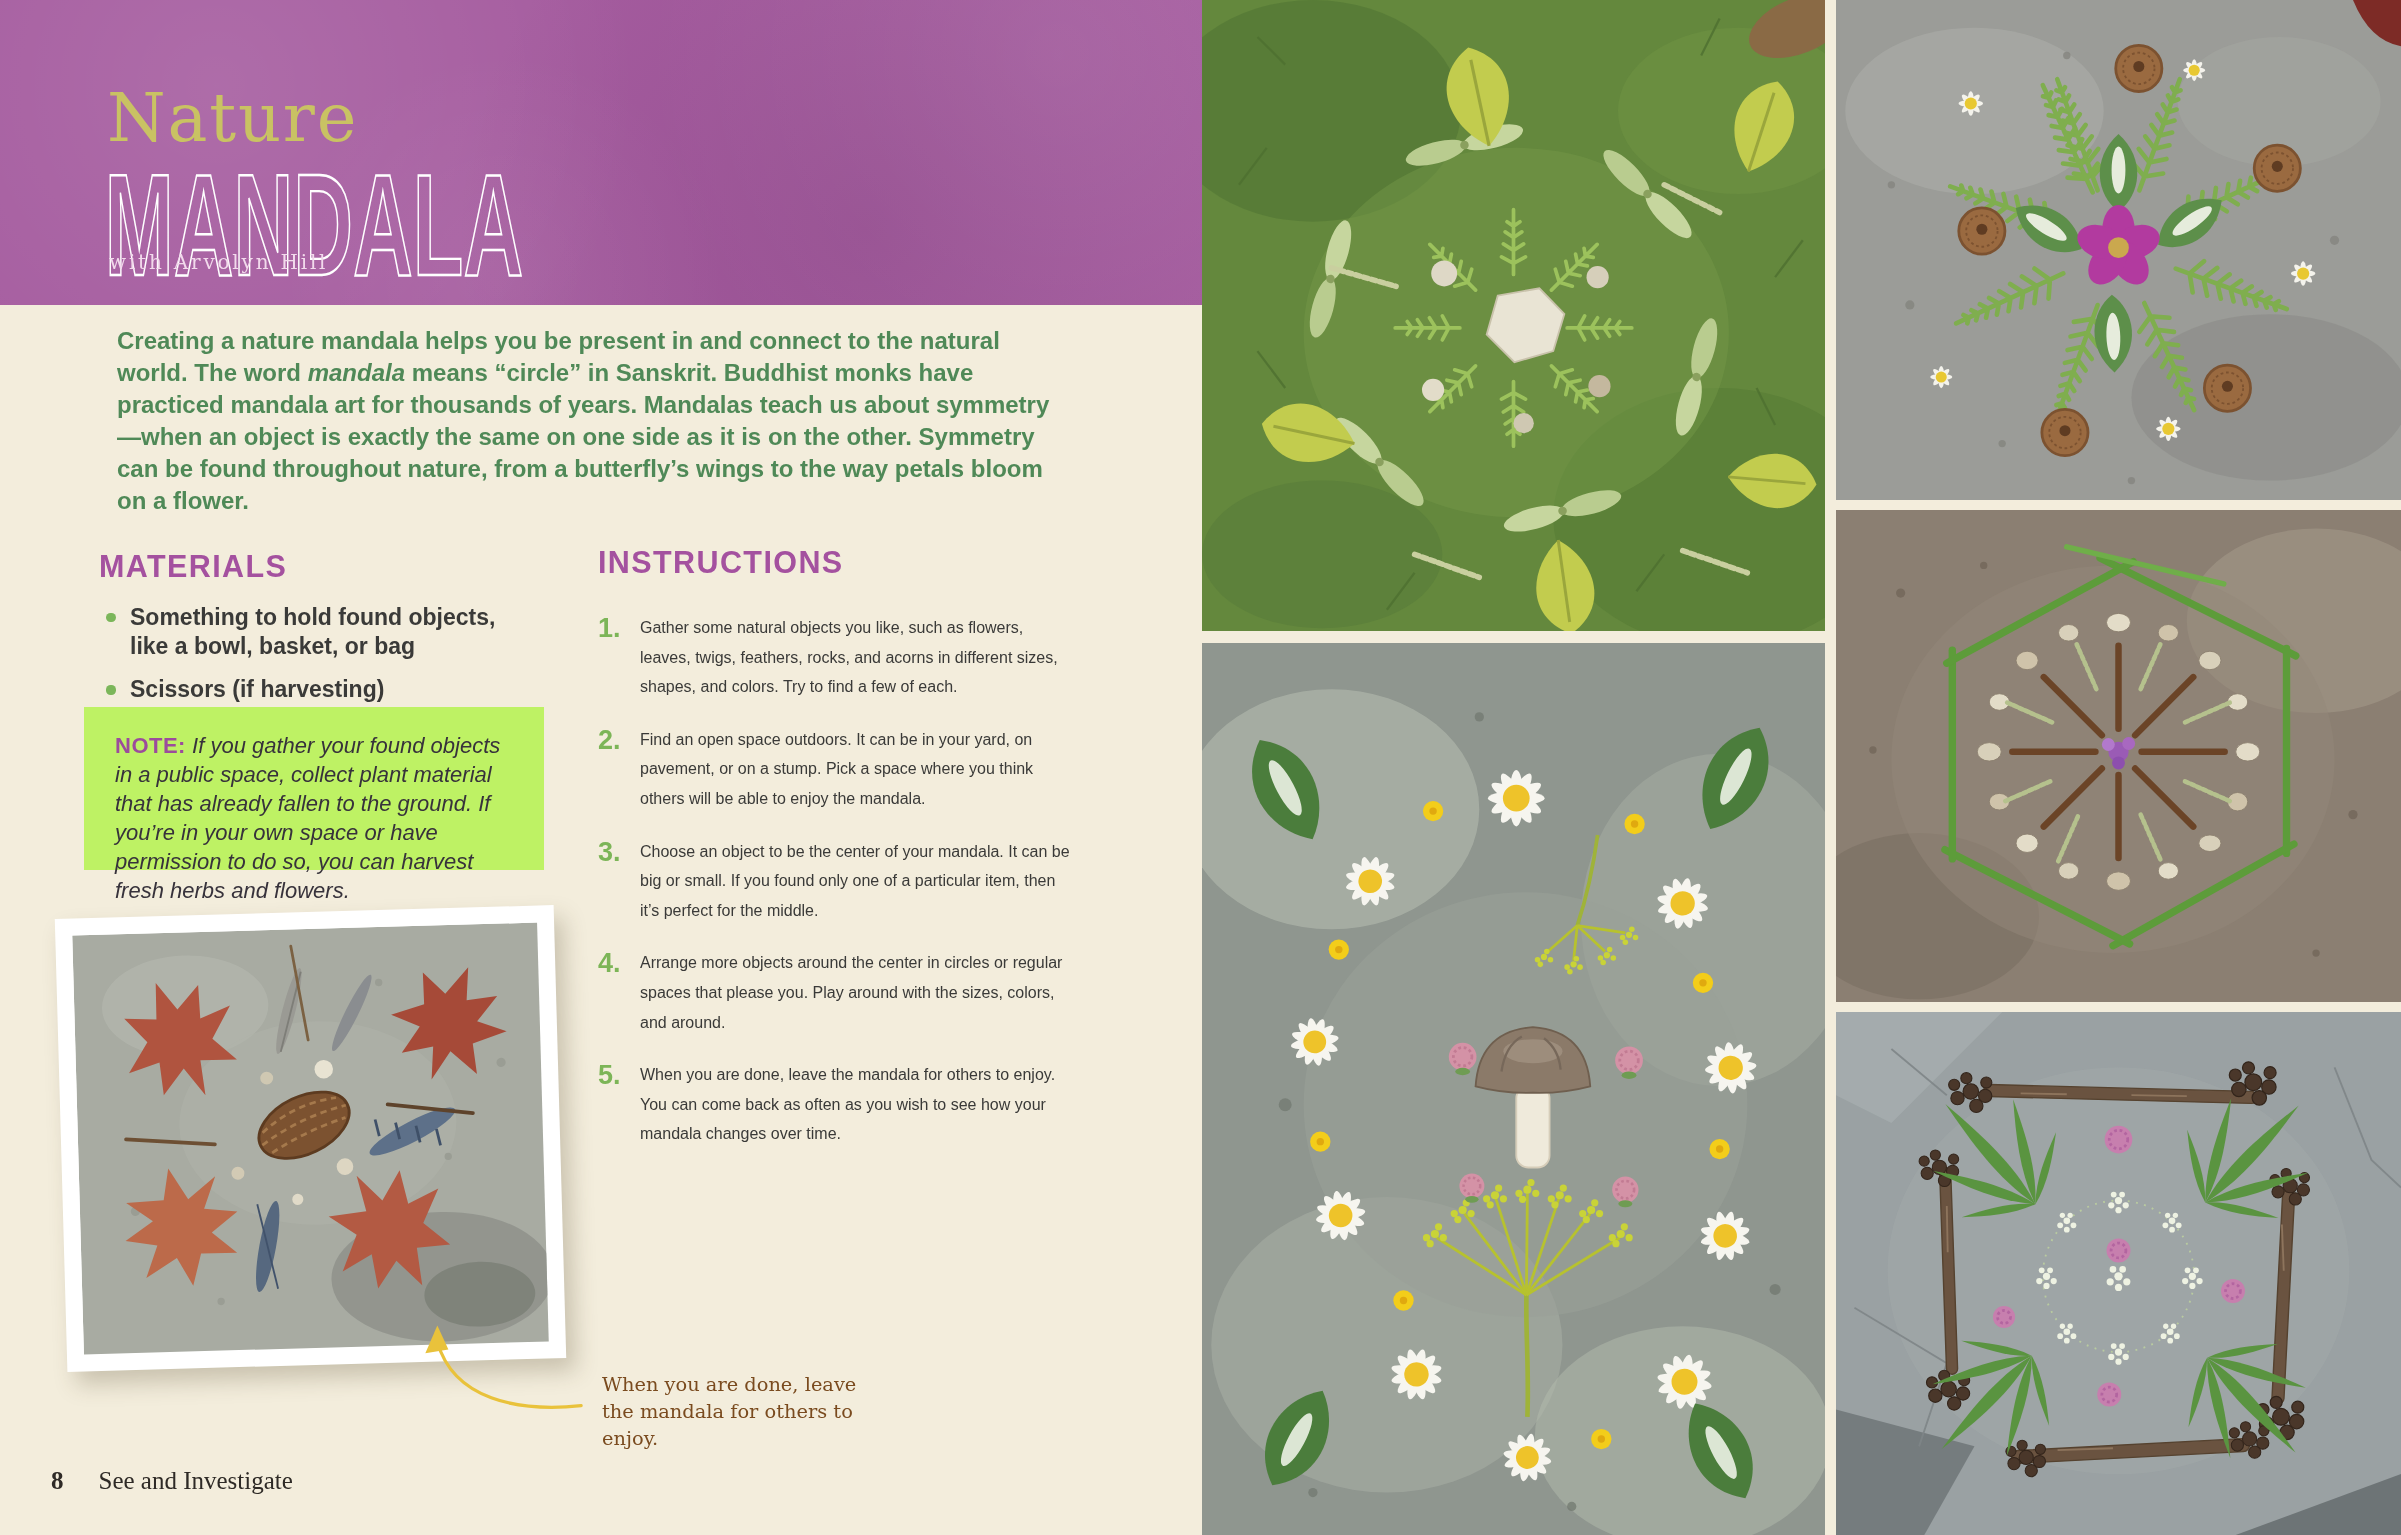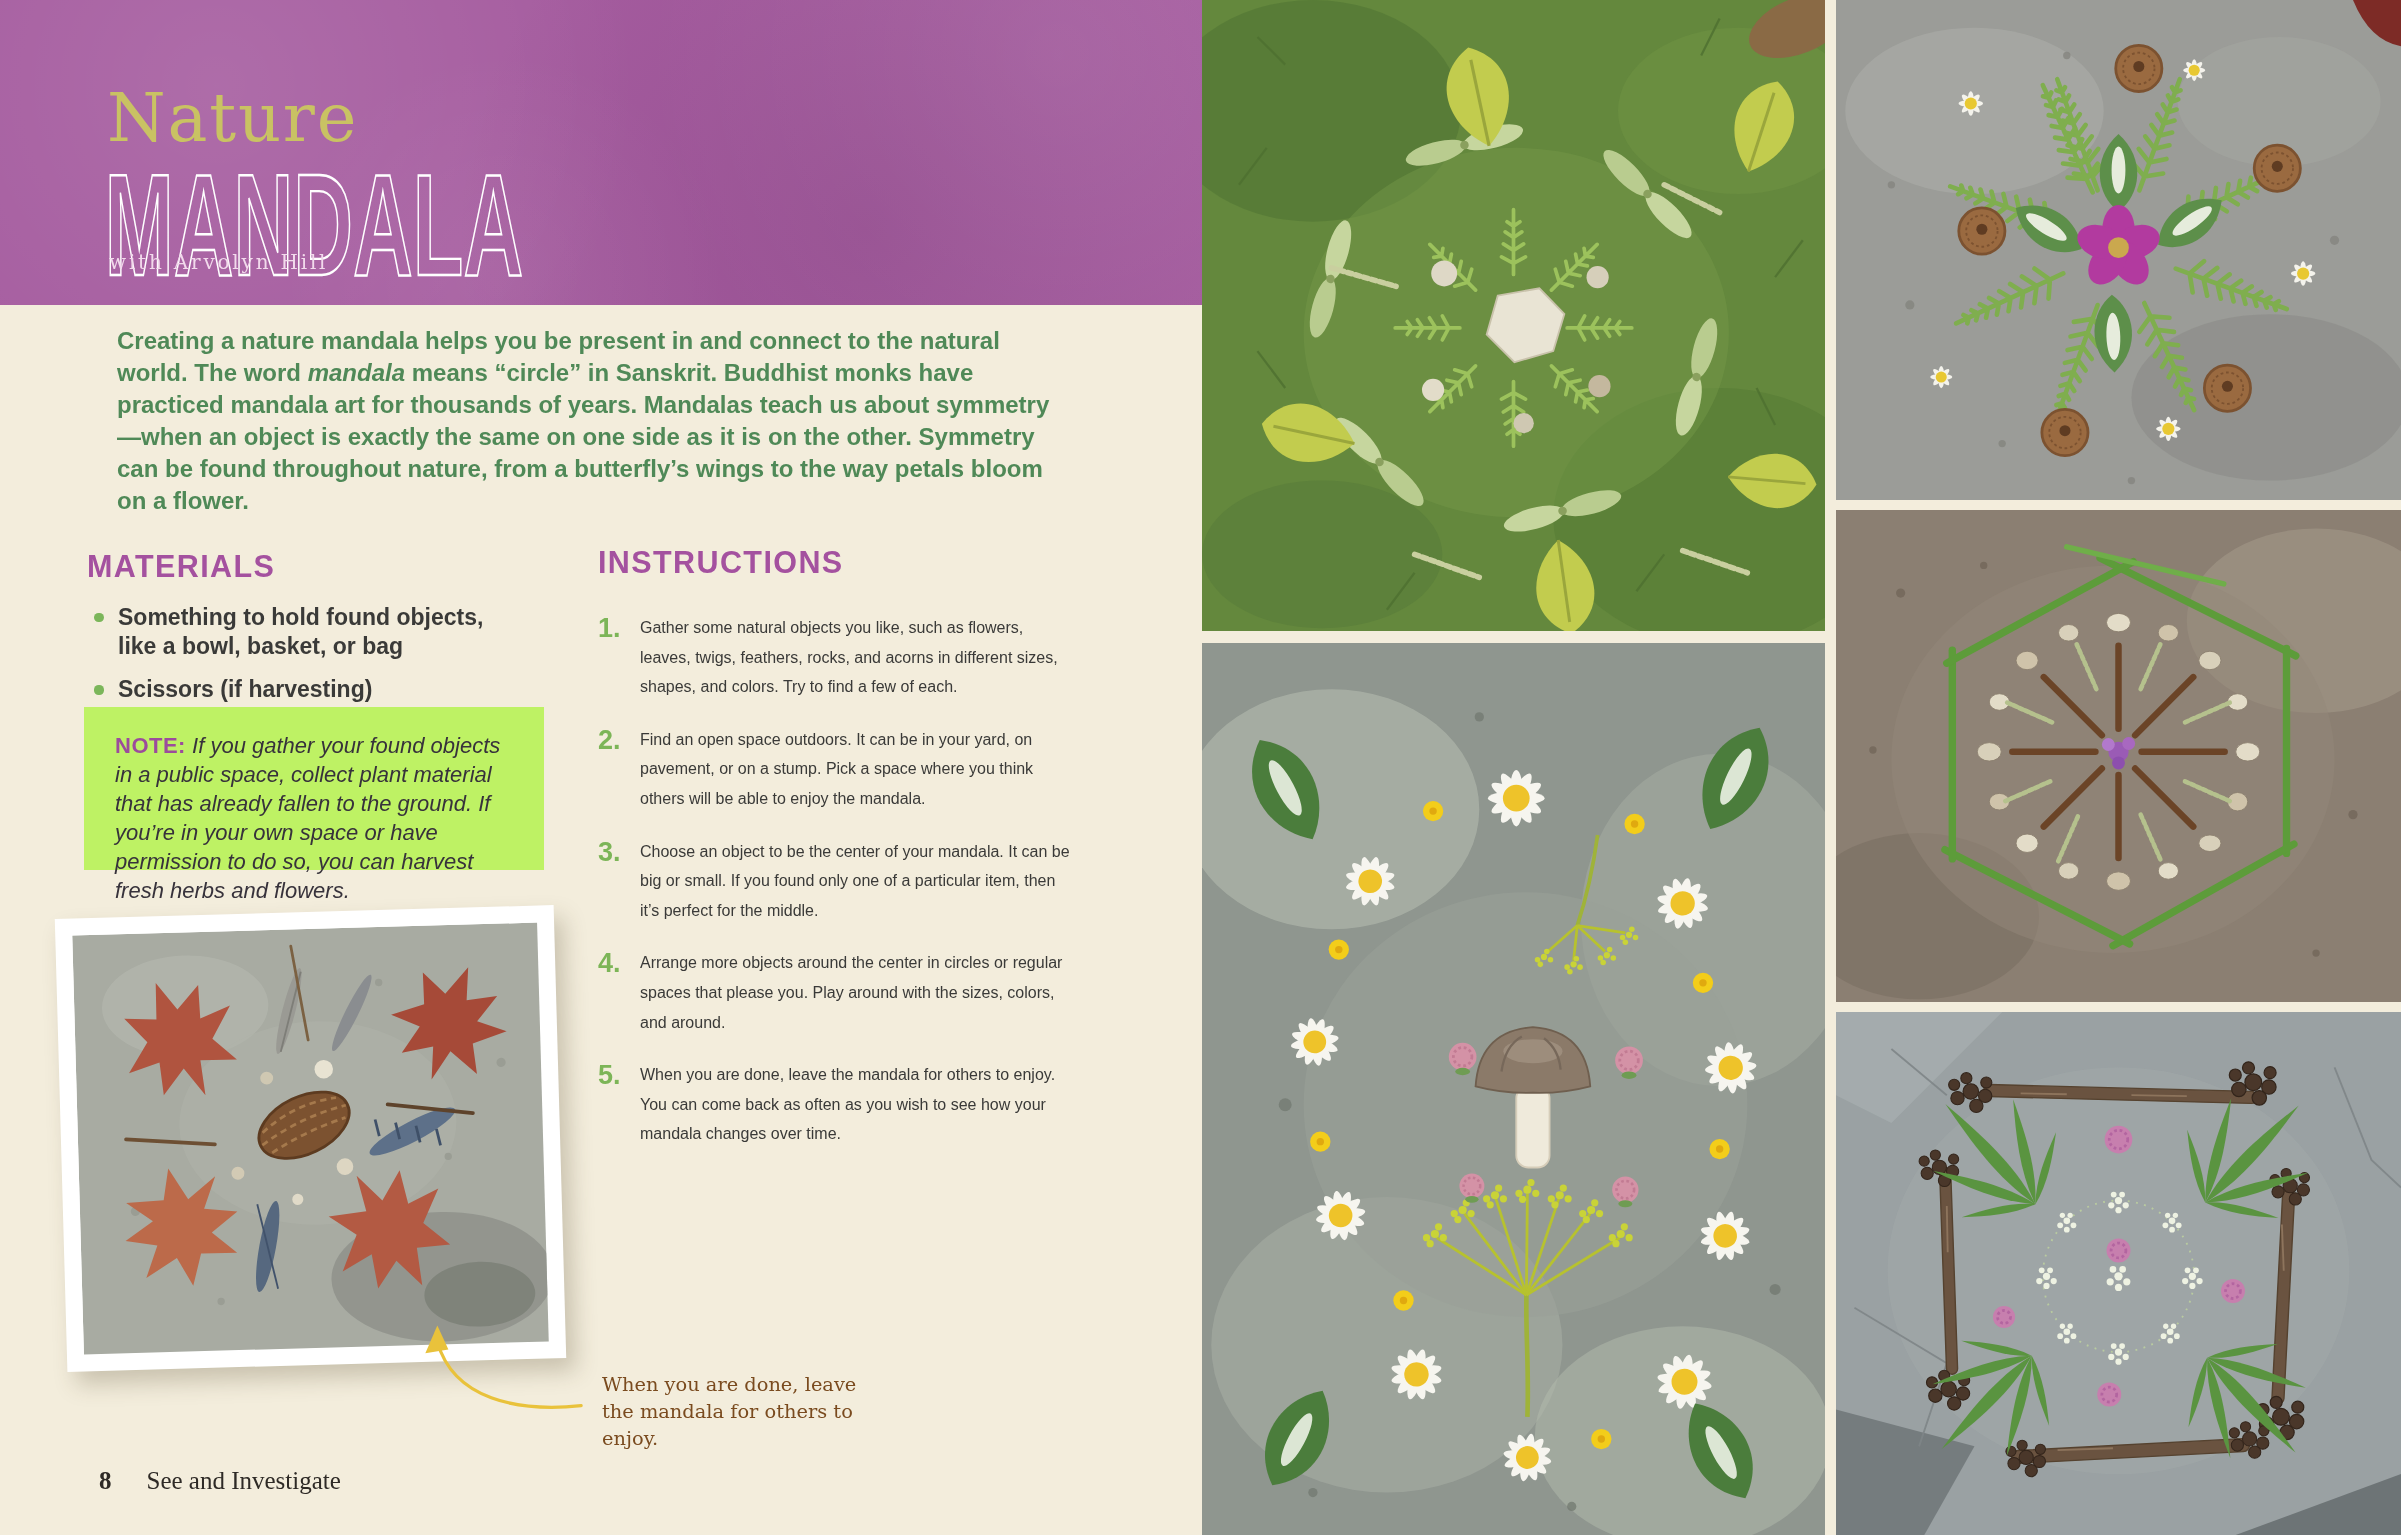--- a/index.html
+++ b/index.html
@@ -16,21 +16,21 @@
       font-size:67px;color:#C9C263;letter-spacing:1.8px;}
   .title-svg{position:absolute;left:103px;top:159px;width:434px;height:129px;}
   .title-svg text{font-family:"Liberation Sans",sans-serif;font-weight:bold;font-size:158px;
       fill:none;stroke:#FFFFFF;stroke-width:2.6px;}
   .byline{position:absolute;left:109px;top:250px;font-family:"DejaVu Serif",serif;
       font-size:20px;letter-spacing:2.8px;color:#F2DAEC;}
   .intro{position:absolute;left:117px;top:325px;width:951px;margin:0;
       font-size:24px;line-height:32px;font-weight:bold;color:#4F8957;}
   .intro i{font-weight:bold;}
   .section-heading{margin:0;font-size:30.5px;font-weight:800;letter-spacing:1.4px;color:#A4519F;}
-  .materials{position:absolute;left:87px;top:549px;width:462px;}
+  .materials{position:absolute;left:99px;top:549px;width:462px;}
   .materials ul{list-style:none;margin:18.5px 0 0 0;padding:0;}
   .materials li{position:relative;padding-left:31px;width:369px;font-weight:bold;
       font-size:23px;line-height:29px;color:#3A3A38;margin-bottom:14.8px;}
   .materials li::before{content:"";position:absolute;left:7.4px;top:10.2px;width:9.2px;height:9.2px;
       border-radius:50%;background:#7BB65A;}
   .note-box{position:absolute;left:84px;top:707px;width:460px;height:163px;background:#bef264;
       box-sizing:border-box;padding:24px 31px;font-style:italic;font-size:22px;
       line-height:29px;color:#37323B;}
   .note-label{font-style:normal;font-weight:800;color:#9C4C9C;letter-spacing:0.5px;}
   .polaroid{position:absolute;left:61px;top:912px;width:499px;height:453px;margin:0;background:#FFFFFF;
@@ -39,21 +39,21 @@
   .polaroid svg{display:block;width:100%;height:100%;}
   .instructions{position:absolute;left:598px;top:545px;width:480px;}
   .steps{margin-top:33px;}
   .step{display:flex;margin-bottom:23px;}
   .step-num{flex:0 0 42px;font-size:27px;font-weight:800;color:#7CB557;padding-top:0;}
   .step-text{width:438px;font-size:16px;line-height:29.6px;color:#3A3A38;}
   .callout-arrow{position:absolute;left:406px;top:1316px;width:212px;height:102px;}
   .annotation{position:absolute;left:602px;top:1371px;width:259px;margin:0;
       font-family:"DejaVu Serif",serif;font-size:19.4px;line-height:27px;color:#7A4B1F;}
   .page-footer{position:absolute;left:51px;top:1467px;font-family:"Liberation Serif",serif;
-      font-size:25px;color:#2E2A26;margin-left:48px;}
+      font-size:25px;color:#2E2A26;}
   .page-num{font-weight:bold;margin-right:35px;}
   
   .photo{position:absolute;margin:0;overflow:hidden;}
   .photo svg{display:block;width:100%;height:100%;}
   #photo-grass{left:1202px;top:0;width:623px;height:631px;}
   #photo-fern{left:1836px;top:0;width:565px;height:500px;}
   #photo-pebble{left:1836px;top:510px;width:565px;height:492px;}
   #photo-daisy{left:1202px;top:643px;width:623px;height:893px;}
   #photo-twig{left:1836px;top:1012px;width:565px;height:524px;}
 </style>

